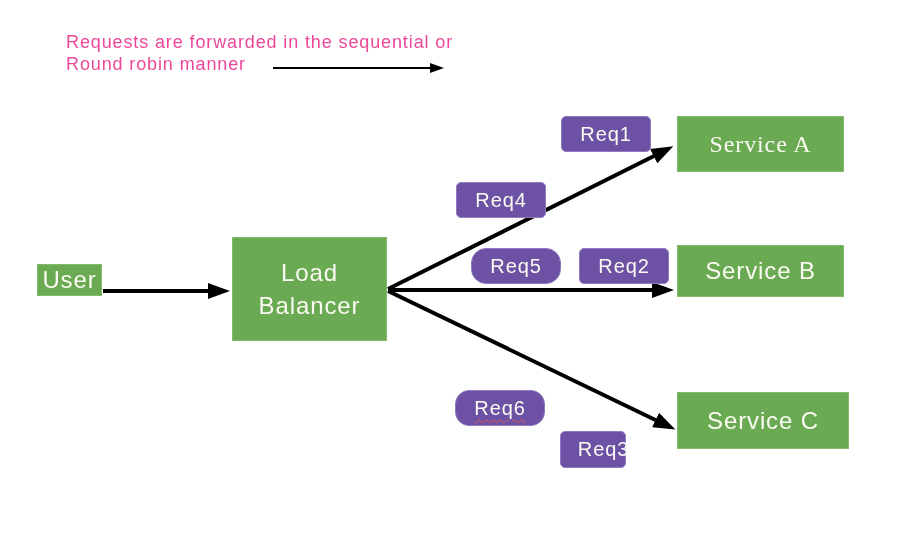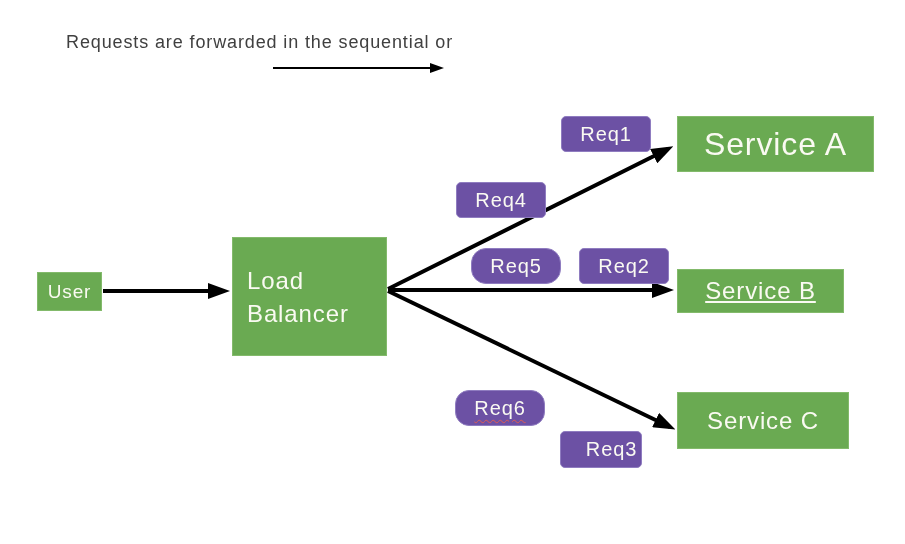--- a/index.html
+++ b/index.html
@@ -21,48 +21,49 @@
     left: 0;
     top: 0;
     pointer-events: none;
   }
   .annotation {
     position: absolute;
     left: 66px;
     top: 31px;
     font-size: 18px;
     line-height: 22px;
-    color: #404040;
+    color: #ec4899;
   }
   .node {
     position: absolute;
     box-sizing: border-box;
     display: flex;
     align-items: center;
     justify-content: center;
+    text-align: center;
     color: #fafaf2;
   }
   .green {
     background: #6aaa52;
     border: 1px solid #83ba6b;
   }
   .chip {
     background: #6c51a4;
     border: 1px solid #8f7cc0;
     border-radius: 5px;
     font-size: 20px;
   }
-  .user-node    { left: 37px;  top: 272px; width: 65px;  height: 39px; font-size: 19px; }
-  .lb-node      { left: 232px; top: 237px; width: 155px; height: 119px; font-size: 24px; line-height: 33px; padding: 0 14px; }
-  .svc-a-node   { left: 677px; top: 116px; width: 197px; height: 56px; font-size: 32px; }
-  .svc-b-node   { left: 677px; top: 269px; width: 167px; height: 44px; font-size: 24px; text-decoration: underline; }
+  .user-node    { left: 37px;  top: 264px; width: 65px;  height: 32px; font-size: 24px; }
+  .lb-node      { left: 232px; top: 237px; width: 155px; height: 104px; font-size: 24px; line-height: 33px; padding: 0 14px; }
+  .svc-a-node   { left: 677px; top: 116px; width: 167px; height: 56px; font-size: 24px; font-family: Liberation Serif, serif; }
+  .svc-b-node   { left: 677px; top: 245px; width: 167px; height: 52px; font-size: 24px; }
   .svc-c-node   { left: 677px; top: 392px; width: 172px; height: 57px; font-size: 24px; }
   .req1-chip { left: 561px; top: 116px; width: 90px; height: 36px; }
   .req2-chip { left: 579px; top: 248px; width: 90px; height: 36px; }
-  .req3-chip { left: 560px; top: 431px; width: 82px; height: 37px; padding-left: 21px; }
+  .req3-chip { left: 560px; top: 431px; width: 66px; height: 37px; padding-left: 21px; }
   .req4-chip { left: 456px; top: 146px; width: 90px; height: 36px; margin-top: 36px; }
   .req5-chip { left: 471px; top: 248px; width: 90px; height: 36px; border-radius: 15px; }
   .req6-chip { left: 455px; top: 390px; width: 90px; height: 36px; border-radius: 14px; }
   .misspelled {
     text-decoration-line: underline;
     text-decoration-style: wavy;
     text-decoration-color: #e05a52;
     text-decoration-thickness: 1px;
     text-underline-offset: 4px;
   }
@@ -83,20 +84,21 @@
     </defs>
     <line x1="273" y1="68" x2="440" y2="68" stroke="#000000" stroke-width="2" marker-end="url(#head-small)"></line>
     <line x1="103" y1="291" x2="224" y2="291" stroke="#000000" stroke-width="4" marker-end="url(#head-big)"></line>
     <line x1="388" y1="289" x2="668" y2="149" stroke="#000000" stroke-width="4" marker-end="url(#head-big)"></line>
     <line x1="388" y1="290" x2="668" y2="290" stroke="#000000" stroke-width="4" marker-end="url(#head-big)"></line>
     <line x1="388" y1="291" x2="670" y2="427" stroke="#000000" stroke-width="4" marker-end="url(#head-big)"></line>
   </svg>
 
   <div class="annotation">
     <div>Requests are forwarded in the sequential or</div>
+    <div>Round robin manner</div>
   </div>
 
   <div class="node green user-node">
     <span>User</span>
   </div>
 
   <div class="node green lb-node">
     <span>Load Balancer</span>
   </div>
 

